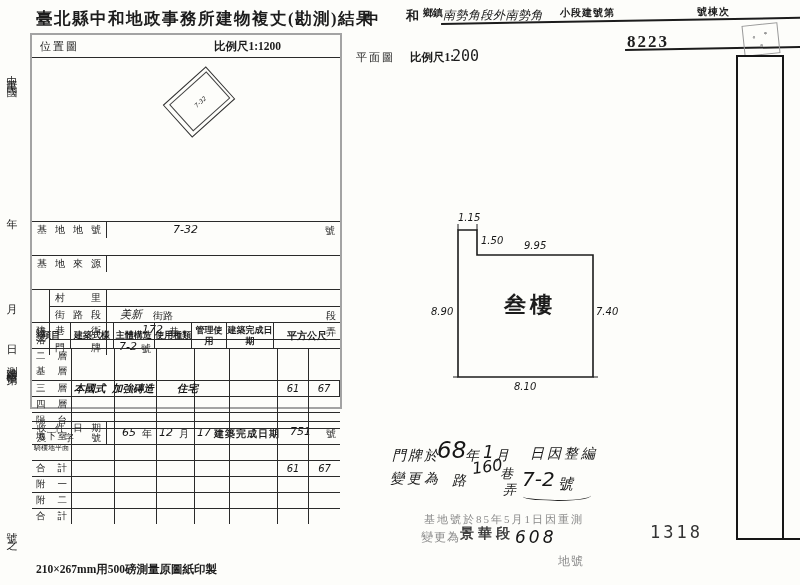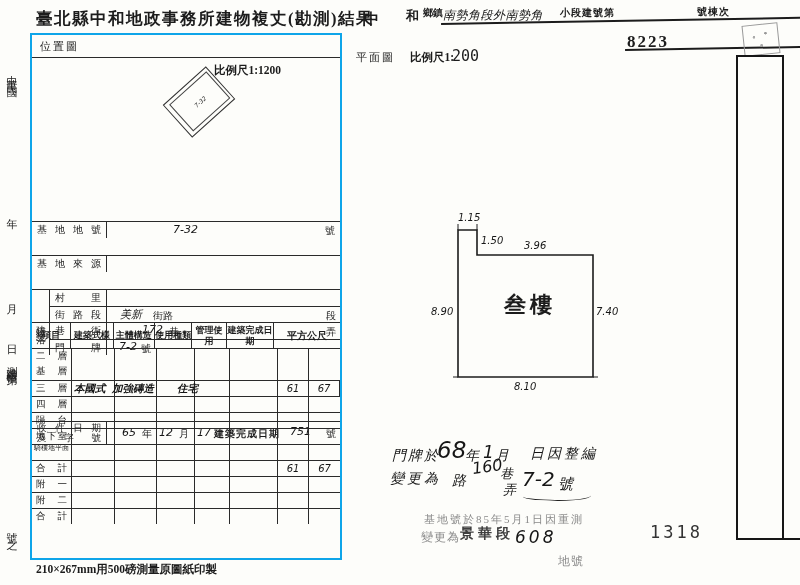--- a/index.html
+++ b/index.html
@@ -6,21 +6,21 @@
   body{width:800px;height:585px;background:#e8e8e8;}
   #page{position:relative;width:800px;height:585px;background:#fdfdfa;overflow:hidden;
         font-family:"Liberation Serif","DejaVu Serif",serif;color:#1c1c1c;}
   .abs{position:absolute;}
   .ser{font-family:"Liberation Serif","DejaVu Serif",serif;}
   .hw{font-family:"DejaVu Sans",sans-serif;font-style:italic;color:#161616;}
   .b{font-weight:bold;}
   
   .vtext{writing-mode:vertical-rl;text-orientation:upright;font-size:11px;letter-spacing:4px;}
   
-  #form{position:absolute;left:30px;top:33px;width:312px;height:527px;border:2px solid #0ea5e9;box-sizing:border-box;background:transparent;}
+  #form{position:absolute;left:30px;top:33px;width:312px;height:376px;border:2px solid #a3a3a3;box-sizing:border-box;background:transparent;}
   .sec{position:absolute;left:0;right:0;box-sizing:border-box;}
   .bt{border-top:1px solid #2a2a2a;}
   .lab72{width:75px;border-right:1px solid #2a2a2a;box-sizing:border-box;
          text-align:justify;text-align-last:justify;padding:1px 5px 0 5px;font-size:10px;}
   .rowflex{display:flex;position:relative;}
   .val{position:relative;flex:1;}
   .vv{position:absolute;font-size:10px;white-space:nowrap;}
   
   .mth{display:flex;height:100%;}
   .mc{box-sizing:border-box;border-right:1px solid #2a2a2a;display:flex;align-items:center;justify-content:center;
@@ -72,21 +72,21 @@
   <div class="abs vtext" style="left:4px;top:210px;">年</div>
   <div class="abs vtext" style="left:4px;top:296px;">月</div>
   <div class="abs vtext" style="left:4px;top:336px;">日</div>
   <div class="abs vtext" style="left:4px;top:358px;letter-spacing:2px;">測繪圖幅第</div>
   <div class="abs vtext" style="left:4px;top:524px;letter-spacing:6px;">號之</div>
 
   <div id="form">
 
     <div class="sec rowflex" style="top:0;height:22px;">
       <div class="abs ser" style="left:8px;top:4px;font-size:11px;letter-spacing:2px;">位置圖</div>
-      <div class="abs ser b" style="left:182px;top:4px;font-size:11.5px;margin-top:24px;">比例尺1:1200</div>
+      <div class="abs ser b" style="left:182px;top:4px;font-size:11.5px;">比例尺1:1200</div>
     </div>
 
     <div class="sec bt" style="top:22px;height:142px;">
       <div id="sk-outer">
         <div id="sk-inner">
           <span class="hw">7-32</span>
         </div>
       </div>
     </div>
 
@@ -305,21 +305,21 @@
   <div id="plan">
     <svg width="166" height="180" viewBox="0 0 166 180">
       <polygon points="10,12 29,12 29,37 145,37 145,159 10,159" fill="none" stroke="#1c1c1c" stroke-width="1.6" stroke-linejoin="miter"></polygon>
       <line x1="10" y1="6" x2="10" y2="12" stroke="#1c1c1c" stroke-width="1"></line>
       <line x1="29" y1="6" x2="29" y2="12" stroke="#1c1c1c" stroke-width="1"></line>
       <line x1="5" y1="159" x2="10" y2="159" stroke="#1c1c1c" stroke-width="1"></line>
       <line x1="145" y1="159" x2="150" y2="159" stroke="#1c1c1c" stroke-width="1"></line>
     </svg>
     <span class="dim hw" style="left:10px;top:-6px;">1.15</span>
     <span class="dim hw" style="left:33px;top:17px;">1.50</span>
-    <span class="dim hw" style="left:76px;top:22px;">3.96</span>
+    <span class="dim hw" style="left:76px;top:22px;">9.95</span>
     <span class="dim hw" style="left:-17px;top:88px;">8.90</span>
     <span class="dim hw" style="left:148px;top:88px;">7.40</span>
     <span class="dim hw" style="left:66px;top:163px;">8.10</span>
     <span class="abs ser b" style="left:56px;top:72px;font-size:22px;letter-spacing:4px;">叁樓</span>
   </div>
 
   <div>
     <span class="abs hw" style="left:392px;top:447px;font-size:14px;letter-spacing:2px;">門牌於</span>
     <span class="abs hw" style="left:437px;top:437px;font-size:23px;">68</span>
     <span class="abs hw" style="left:465px;top:447px;font-size:14px;">年</span>

